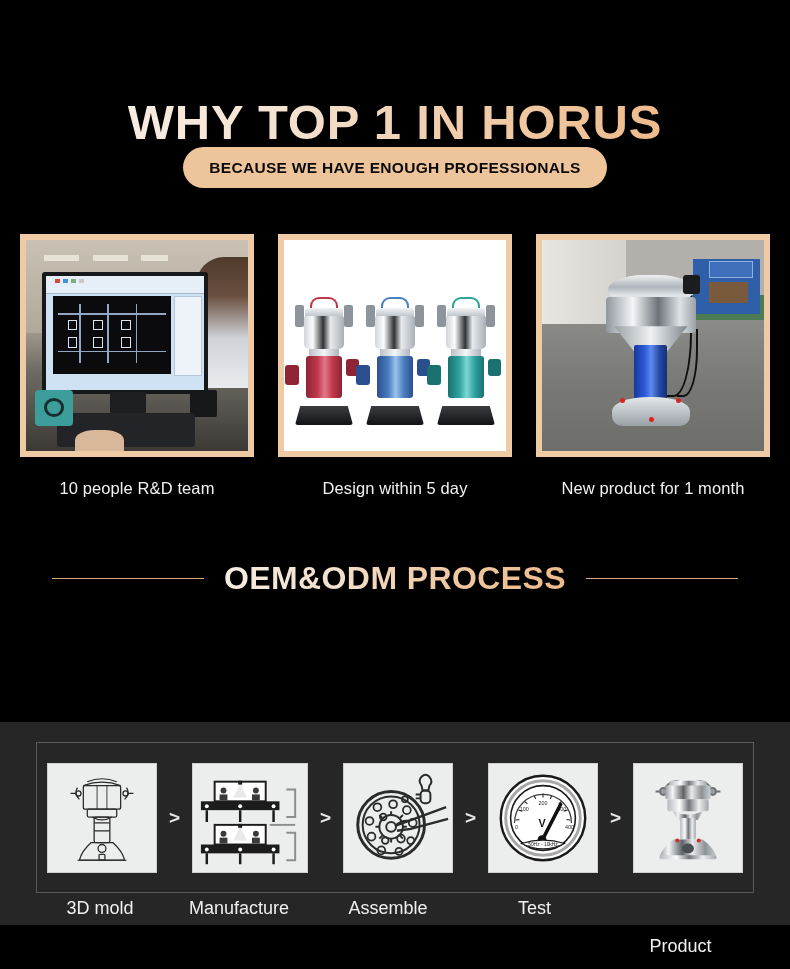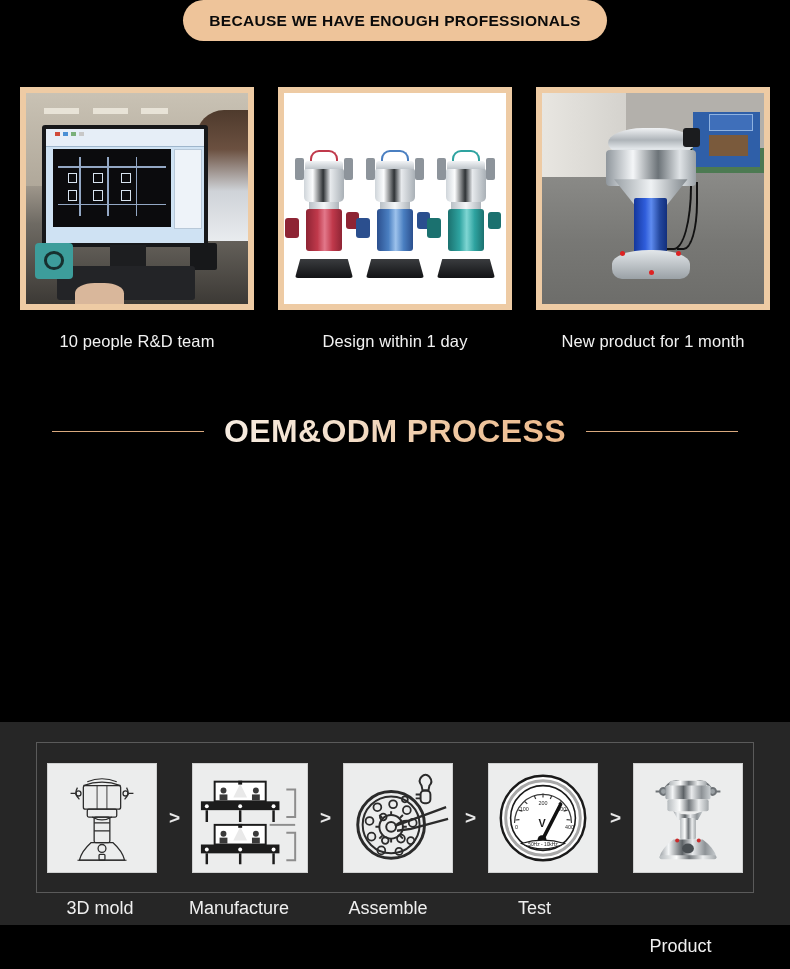--- a/index.html
+++ b/index.html
@@ -152,20 +152,23 @@
   .arrow { flex:1 1 auto; text-align:center; color:#e8e8e8; font-size:19px; font-weight:700; line-height:1; }
   .labels { position:absolute; left:36px; top:176px; width:718px; display:flex; }
   .labels span { color:#efefef; font-size:18px; text-align:center; }
   .mold svg, .step svg { display:block; width:100%; height:100%; }
 </style>
 </head>
 <body>
 
 <div class="page">
 
+  <div class="headline-wrap">
+    <h1 class="headline">WHY TOP 1 IN HORUS</h1>
+  </div>
 
   <div class="badge-wrap">
     <div class="badge">BECAUSE WE HAVE ENOUGH PROFESSIONALS</div>
   </div>
 
   <div class="cards">
 
     <div class="card">
       <div class="card-frame">
         <div class="card-photo">
@@ -250,21 +253,21 @@
                 <div class="g-bowl"></div>
                 <div class="g-neck"></div>
               <div class="g-body"></div>
                 <div class="g-knob"></div>
                 <div class="g-side"></div>
                 <div class="g-base"></div>
             </div>
           </div>
         </div>
       </div>
-      <div class="card-label">Design within 1 day</div>
+      <div class="card-label">Design within 5 day</div>
     </div>
 
     <div class="card">
       <div class="card-frame">
         <div class="card-photo">
           <div class="fc">
             <div class="fc-curtain"></div>
             <div class="fc-wall"></div>
             <div class="fc-green"></div>
             <div class="fc-rack"></div>

